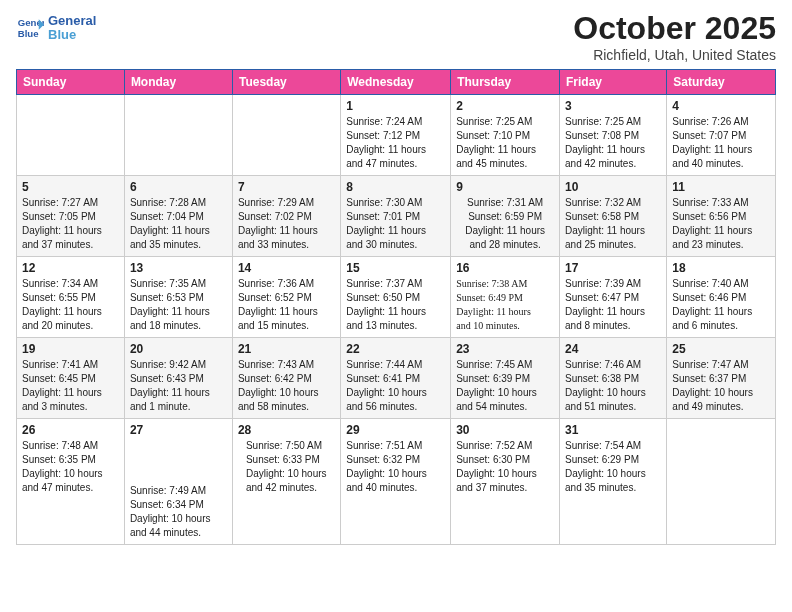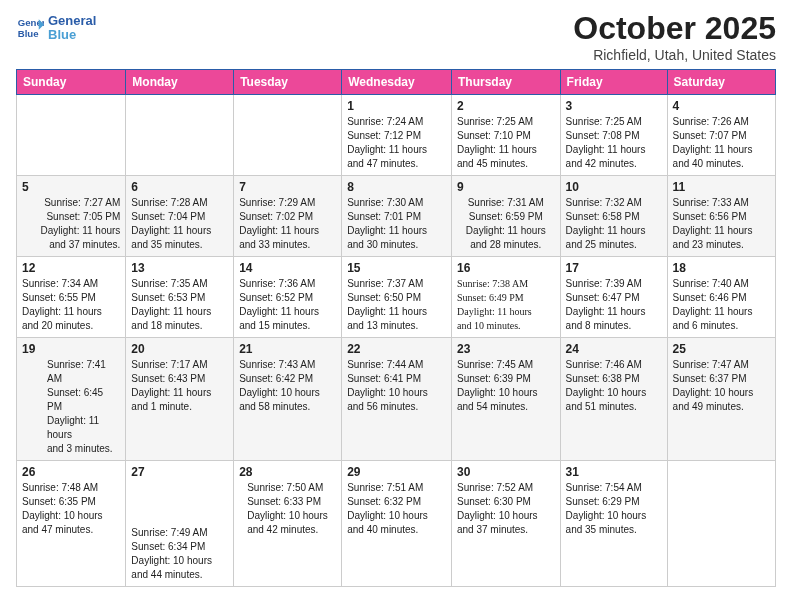--- a/index.html
+++ b/index.html
@@ -151,21 +151,21 @@
             <div class="day-num">4</div>
             <div class="day-info" style="white-space: pre-line;">Sunrise: 7:26 AM
 Sunset: 7:07 PM
 Daylight: 11 hours
 and 40 minutes.</div>
           </td>
         </tr>
         <tr class="row-alt">
           <td>
             <div class="day-num">5</div>
-            <div class="day-info" style="white-space: pre-line; text-align: right;">Sunrise: 7:27 AM
+            <div class="day-info" style="white-space: pre-line;">Sunrise: 7:27 AM
 Sunset: 7:05 PM
 Daylight: 11 hours
 and 37 minutes.</div>
           </td>
           <td>
             <div class="day-num">6</div>
             <div class="day-info" style="white-space: pre-line;">Sunrise: 7:28 AM
 Sunset: 7:04 PM
 Daylight: 11 hours
 and 35 minutes.</div>
@@ -253,28 +253,28 @@
             <div class="day-num">18</div>
             <div class="day-info" style="white-space: pre-line;">Sunrise: 7:40 AM
 Sunset: 6:46 PM
 Daylight: 11 hours
 and 6 minutes.</div>
           </td>
         </tr>
         <tr class="row-alt">
           <td>
             <div class="day-num">19</div>
-            <div class="day-info" style="white-space: pre-line; margin-left: 25px;">Sunrise: 7:41 AM
+            <div class="day-info" style="white-space: pre-line;">Sunrise: 7:41 AM
 Sunset: 6:45 PM
 Daylight: 11 hours
 and 3 minutes.</div>
           </td>
           <td>
             <div class="day-num">20</div>
-            <div class="day-info" style="white-space: pre-line;">Sunrise: 7:17 AM
+            <div class="day-info" style="white-space: pre-line;">Sunrise: 9:42 AM
 Sunset: 6:43 PM
 Daylight: 11 hours
 and 1 minute.</div>
           </td>
           <td>
             <div class="day-num">21</div>
             <div class="day-info" style="white-space: pre-line;">Sunrise: 7:43 AM
 Sunset: 6:42 PM
 Daylight: 10 hours
 and 58 minutes.</div>

